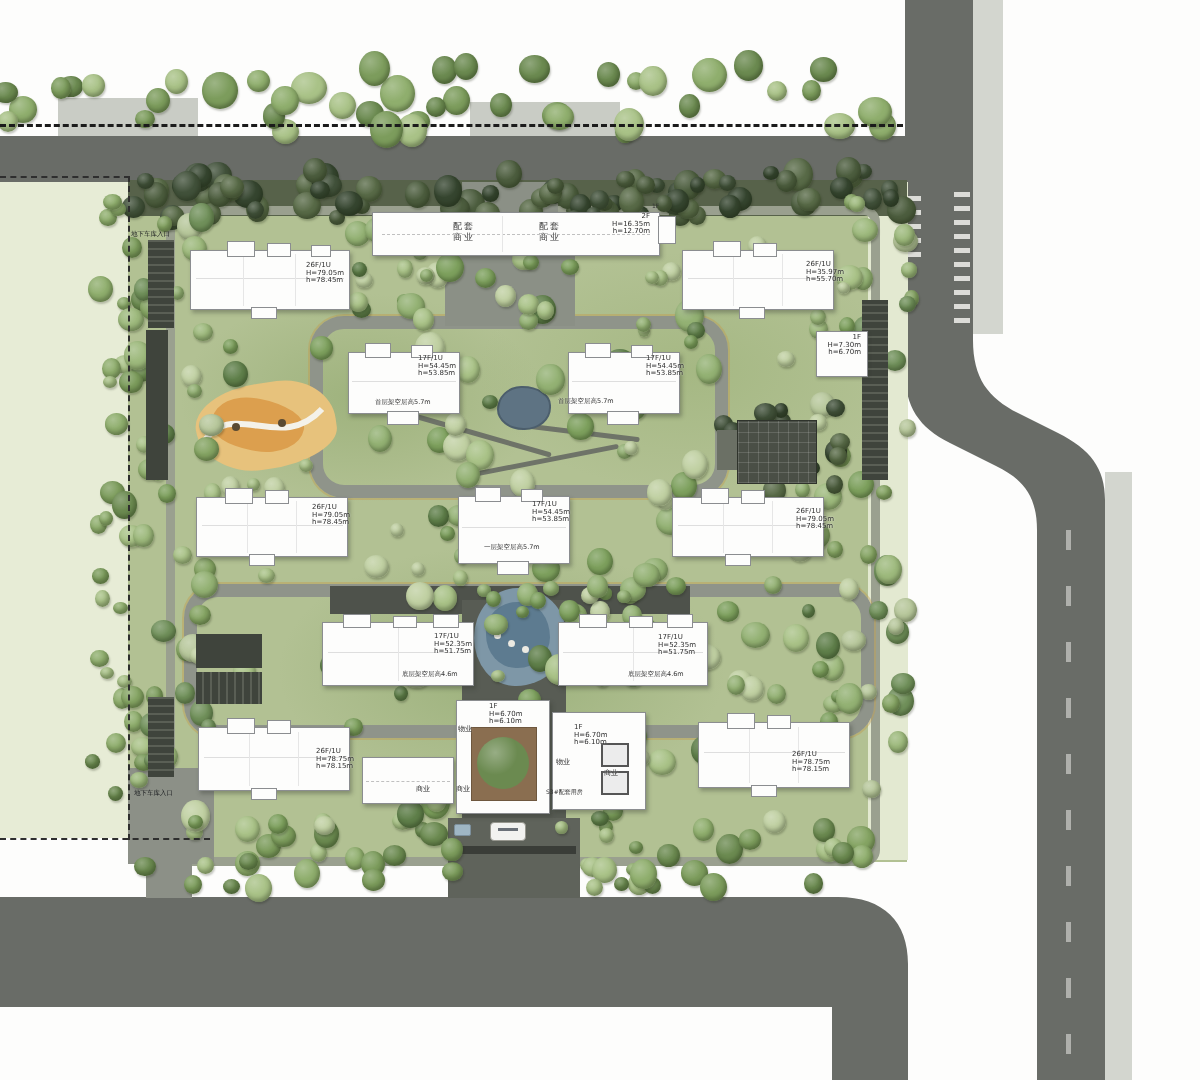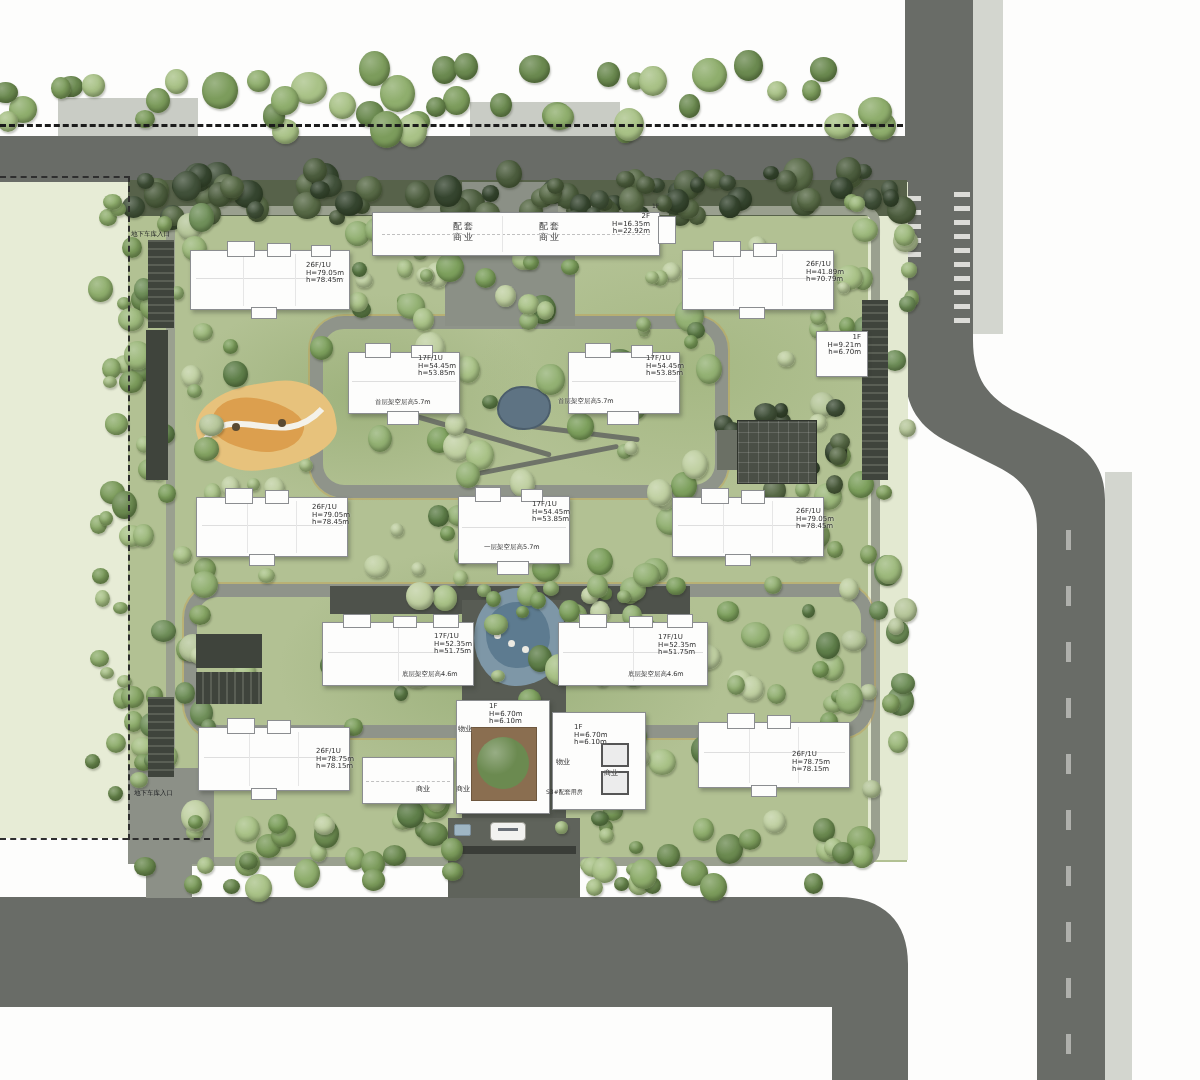--- a/index.html
+++ b/index.html
@@ -286,35 +286,35 @@
 
   <div class="bld" style="left:816px;top:331px;width:50px;height:44px;box-shadow:1px 2px 3px rgba(50,55,45,.3);"></div>
 
   <div class="bl" style="left:306px;top:262px;">
       <span class="ln">26F/1U</span>
       <span class="ln">H=79.05m</span>
       <span class="ln">h=78.45m</span>
     </div>
   <div class="bl" style="left:806px;top:261px;">
       <span class="ln">26F/1U</span>
-      <span class="ln">H=41.89m</span>
-      <span class="ln">h=70.79m</span>
+      <span class="ln">H=35.97m</span>
+      <span class="ln">h=55.70m</span>
     </div>
   <div class="bl big center" style="left:447px;top:221px;width:34px;">
       <span class="ln">配套</span>
       <span class="ln">商业</span>
     </div>
   <div class="bl big center" style="left:533px;top:221px;width:34px;">
       <span class="ln">配套</span>
       <span class="ln">商业</span>
     </div>
   <div class="bl right" style="left:610px;top:213px;width:40px;">
       <span class="ln">2F</span>
       <span class="ln">H=16.35m</span>
-      <span class="ln">h=22.92m</span>
+      <span class="ln">h=12.70m</span>
     </div>
   <div class="tag" style="left:652px;top:202px;">1F</div>
 
   <div class="bl" style="left:418px;top:355px;">
       <span class="ln">17F/1U</span>
       <span class="ln">H=54.45m</span>
       <span class="ln">h=53.85m</span>
     </div>
   <div class="note" style="left:375px;top:398px;">首层架空层高5.7m</div>
   <div class="bl" style="left:646px;top:355px;">
@@ -360,21 +360,21 @@
       <span class="ln">h=78.15m</span>
     </div>
   <div class="bl" style="left:792px;top:751px;">
       <span class="ln">26F/1U</span>
       <span class="ln">H=78.75m</span>
       <span class="ln">h=78.15m</span>
     </div>
 
   <div class="bl right" style="left:819px;top:334px;width:42px;">
       <span class="ln">1F</span>
-      <span class="ln">H=9.21m</span>
+      <span class="ln">H=7.30m</span>
       <span class="ln">h=6.70m</span>
     </div>
 
   <div class="bl" style="left:489px;top:703px;">
       <span class="ln">1F</span>
       <span class="ln">H=6.70m</span>
       <span class="ln">h=6.10m</span>
     </div>
   <div class="bl" style="left:574px;top:724px;">
       <span class="ln">1F</span>

